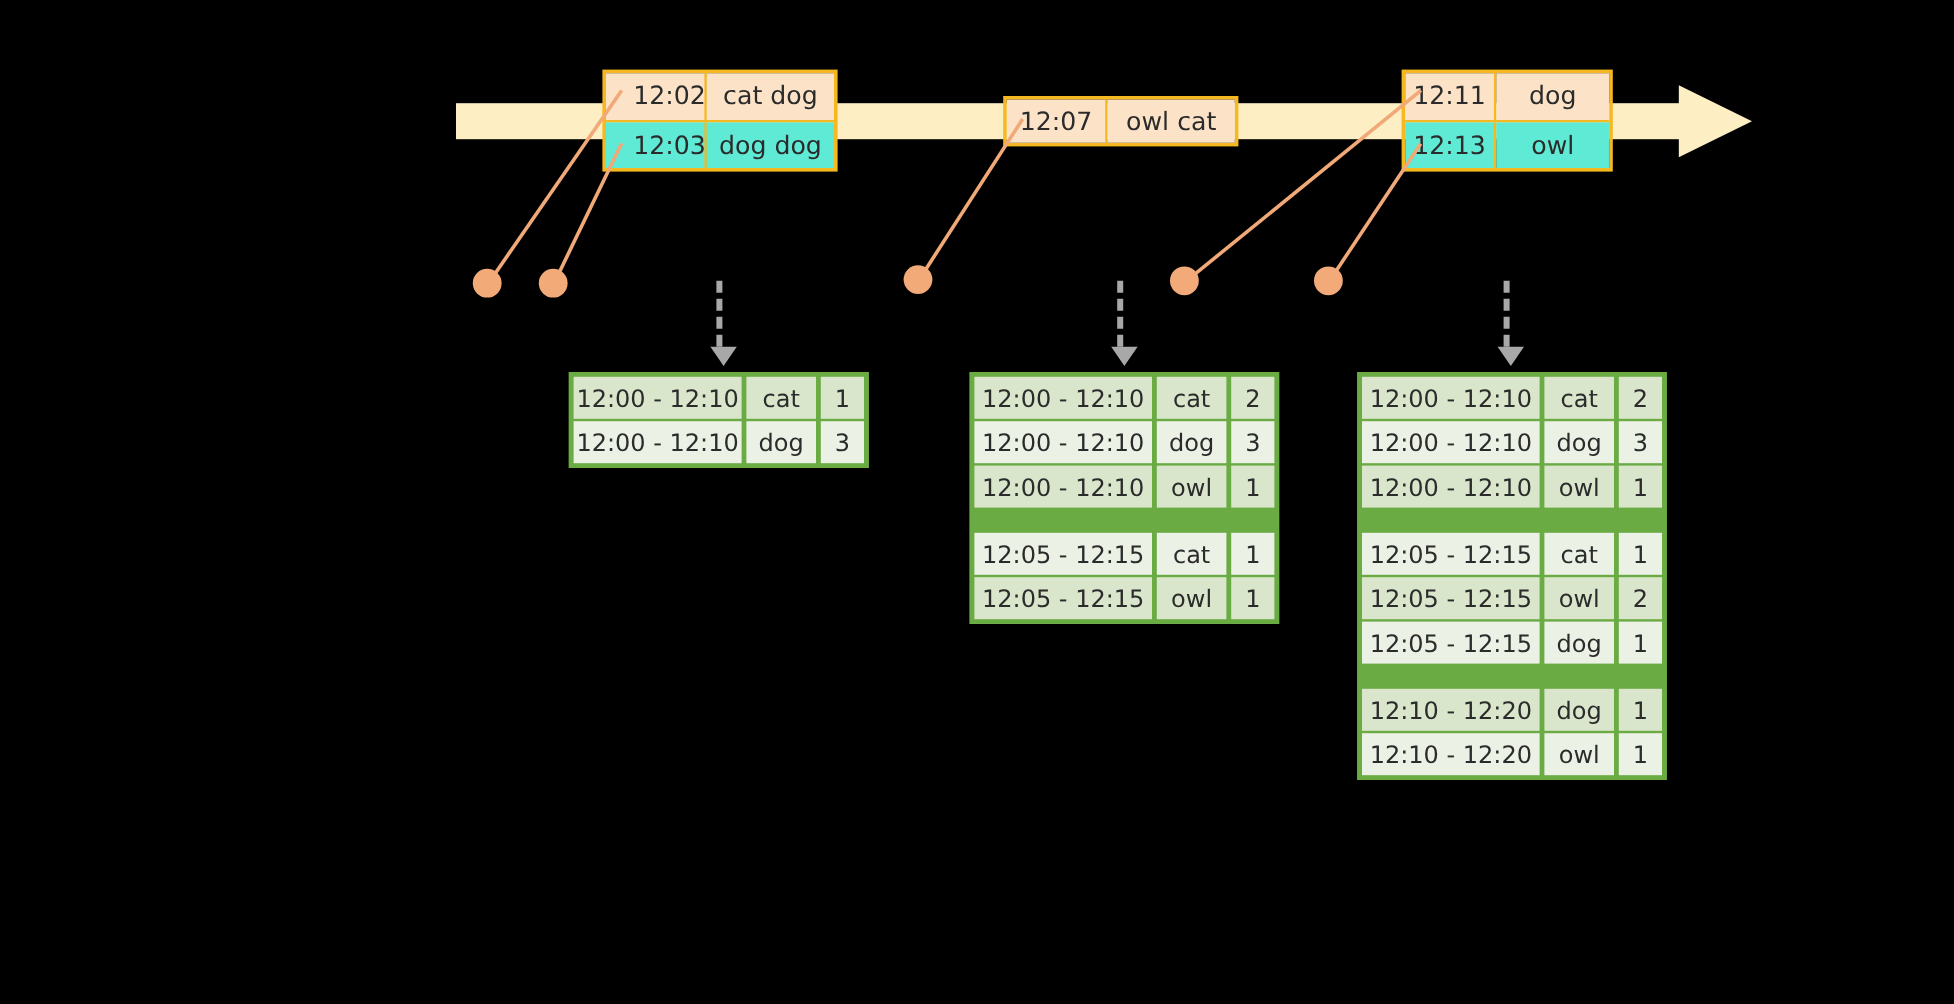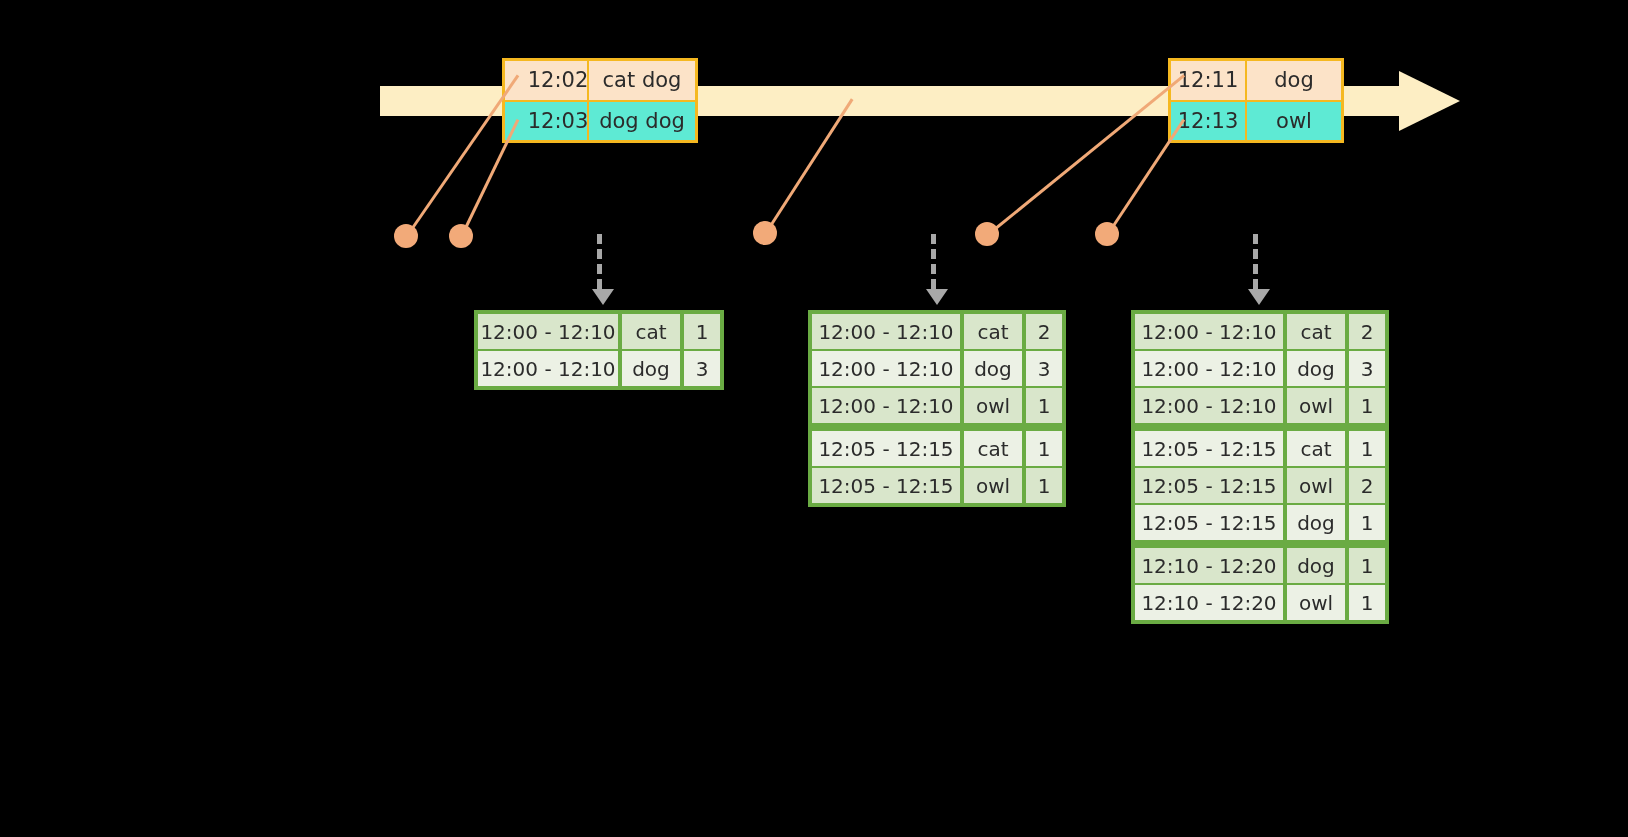--- a/index.html
+++ b/index.html
@@ -71,21 +71,21 @@
   
   .rtable{
     position:absolute;
     border:4px solid #6aab43;
     box-sizing:border-box;
     background:#6aab43;
     display:flex;flex-direction:column;
     gap:3px;
   }
   .rgroup{display:flex;flex-direction:column;gap:2px;}
-  .rgroup + .rgroup{margin-top:5px;}
+  .rgroup + .rgroup{margin-top:18px;}
   .rrow{display:flex;height:35px;gap:4px;}
   .rcell{
     display:flex;align-items:center;justify-content:center;
     font-size:20px;color:#2b2b2b;box-sizing:border-box;
   }
   .rwin{flex:0 0 auto;}
   .rkey{flex:0 0 auto;}
   .rcnt{flex:0 0 auto;}
   .zebra-a .rcell{background:#d9e6cb;}
   .zebra-b .rcell{background:#ecf1e5;}
@@ -109,20 +109,26 @@
     <div class="evt-row">
       <div class="evt-time shade-a">12:02</div>
       <div class="evt-val shade-a">cat dog</div>
     </div>
     <div class="evt-row">
       <div class="evt-time shade-b">12:03</div>
       <div class="evt-val shade-b">dog dog</div>
     </div>
   </div>
 
+  <div class="evt" id="evt1">
+    <div class="evt-row">
+      <div class="evt-time shade-a">12:07</div>
+      <div class="evt-val shade-a">owl cat</div>
+    </div>
+  </div>
 
   <div class="evt" id="evt2">
     <div class="evt-row">
       <div class="evt-time shade-a">12:11</div>
       <div class="evt-val shade-a">dog</div>
     </div>
     <div class="evt-row">
       <div class="evt-time shade-b">12:13</div>
       <div class="evt-val shade-b">owl</div>
     </div>

